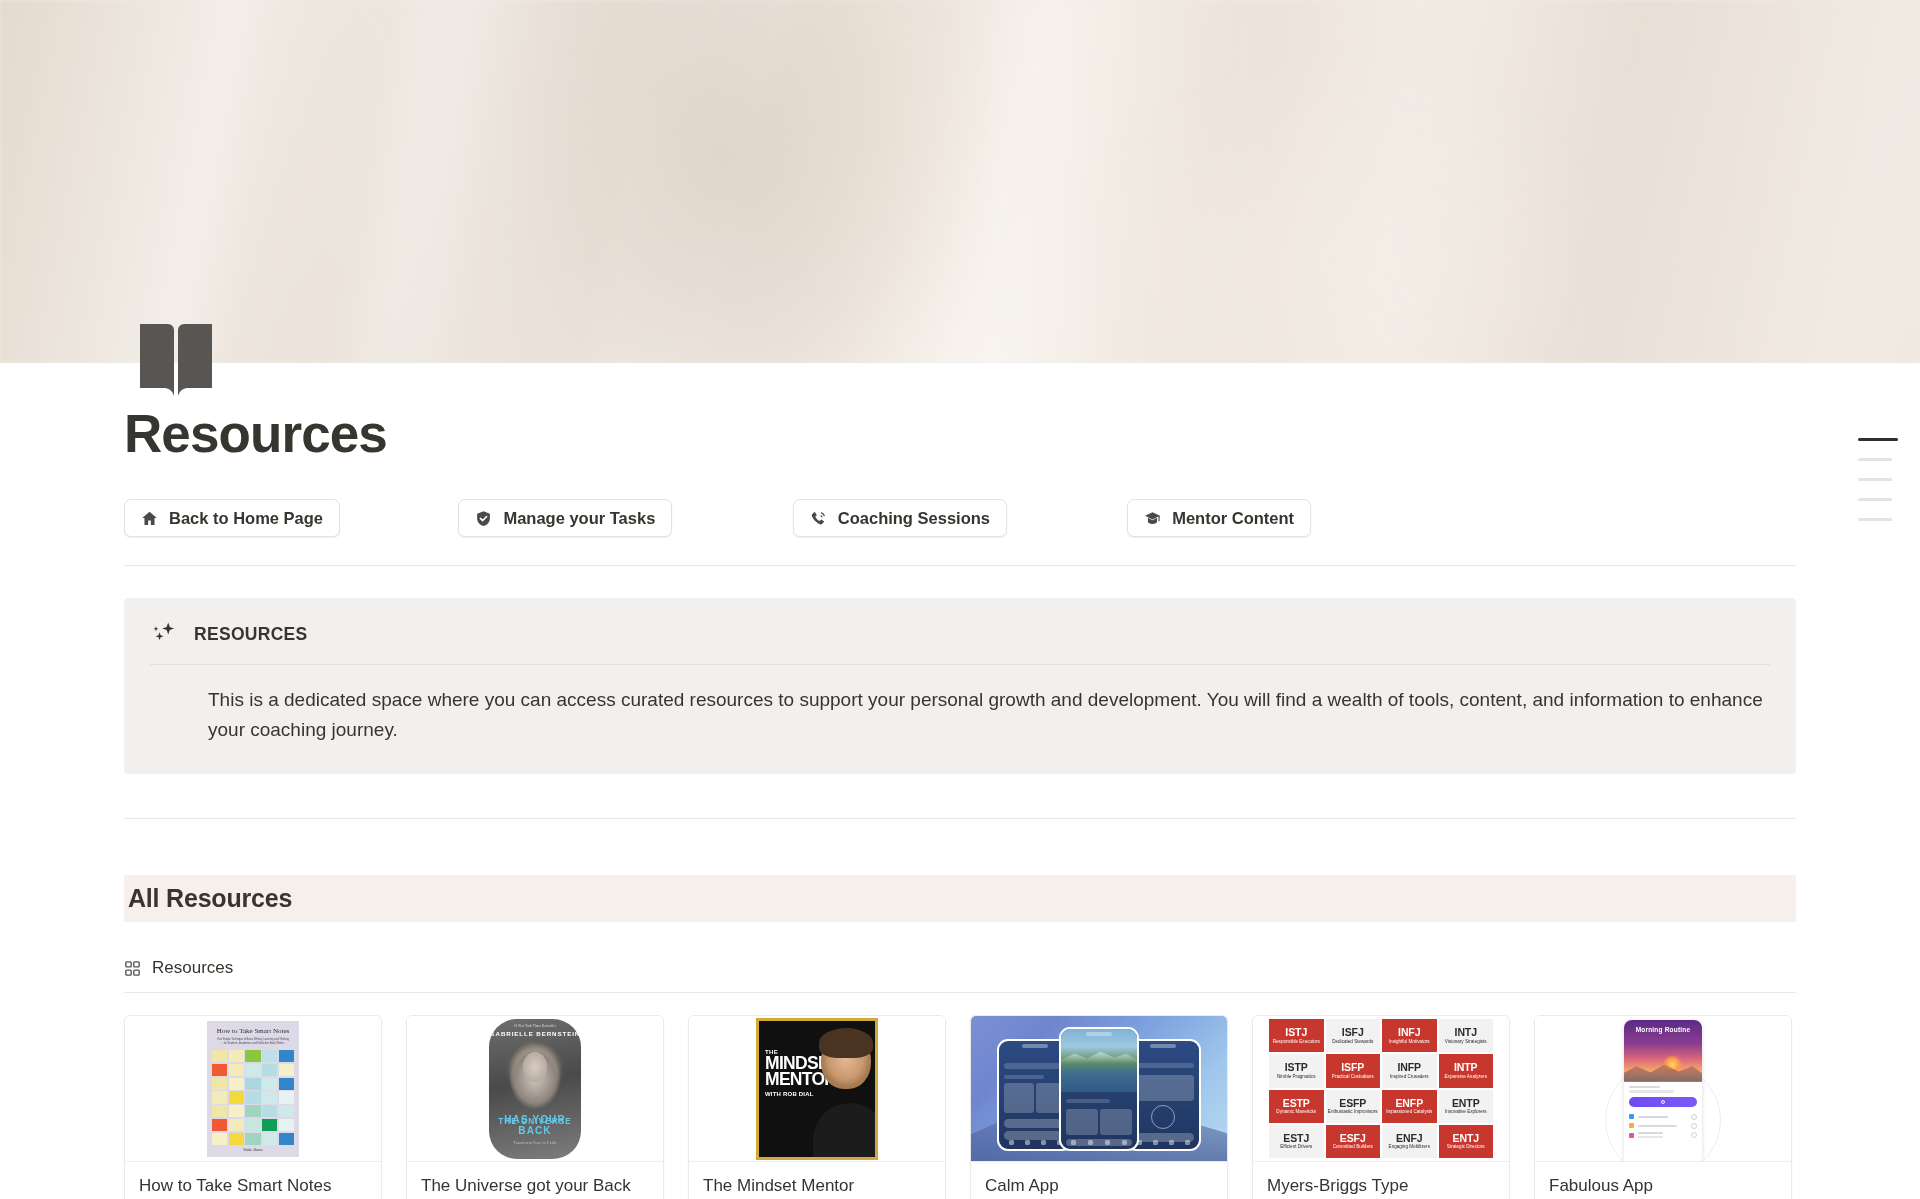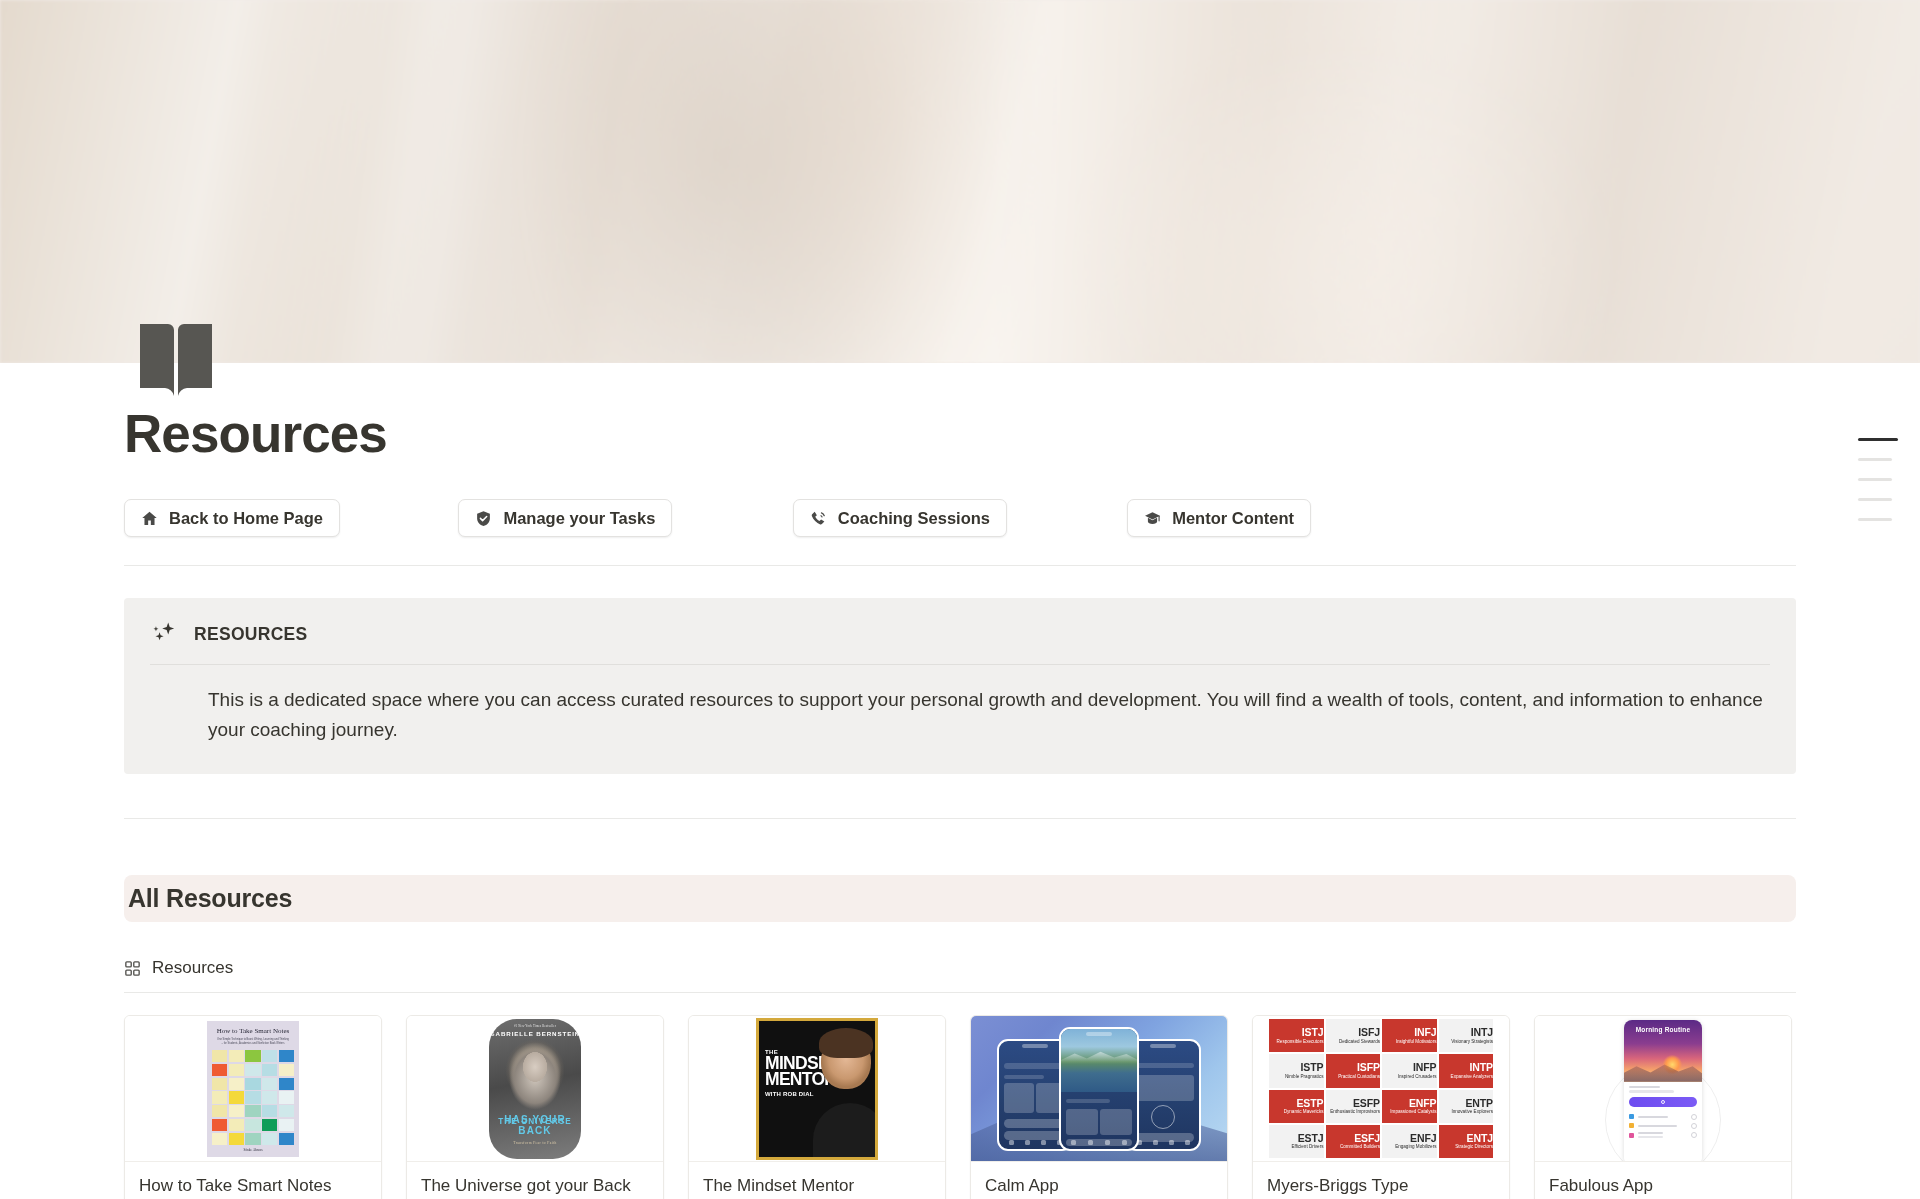--- a/index.html
+++ b/index.html
@@ -124,21 +124,21 @@
     background: #e9e9e7;
     margin-top: 44px;
   }
 
   
   .band {
     width: 1672px;
     background: #f6efec;
     padding: 9px 0 9px 4px;
     margin-top: 56px;
-    border-radius: 8px;
+    border-radius: 2px;
   }
   .band h2 {
     font-size: 25px;
     font-weight: 700;
     letter-spacing: -.2px;
     color: #37352f;
   }
 
   .db-head {
     display: flex; align-items: center; gap: 11px;
@@ -298,21 +298,21 @@
   .cover-mbti {
     width: 100%; height: 100%;
     padding: 3px 16px;
     display: grid;
     grid-template-columns: repeat(4, 1fr);
     grid-template-rows: repeat(4, 1fr);
     gap: 2px;
     background: #fff;
   }
   .mb {
-    display: flex; flex-direction: column; align-items: flex-end; justify-content: center;
+    display: flex; flex-direction: column; align-items: center; justify-content: center;
     text-align: center; line-height: 1.05;
   }
   .mb.red { background: #c8372d; color: #fff; }
   .mb.white { background: #f2f2f2; color: #2b2b2b; }
   .mb b { font-size: 10.5px; font-weight: 700; letter-spacing: -.1px; }
   .mb span { font-size: 4.6px; margin-top: 1.5px; }
   .mb.red b { color: #fff; }
   .mb.white b { color: #c8372d; }
   .mb.wr b { color: #2b2b2b; }
 

